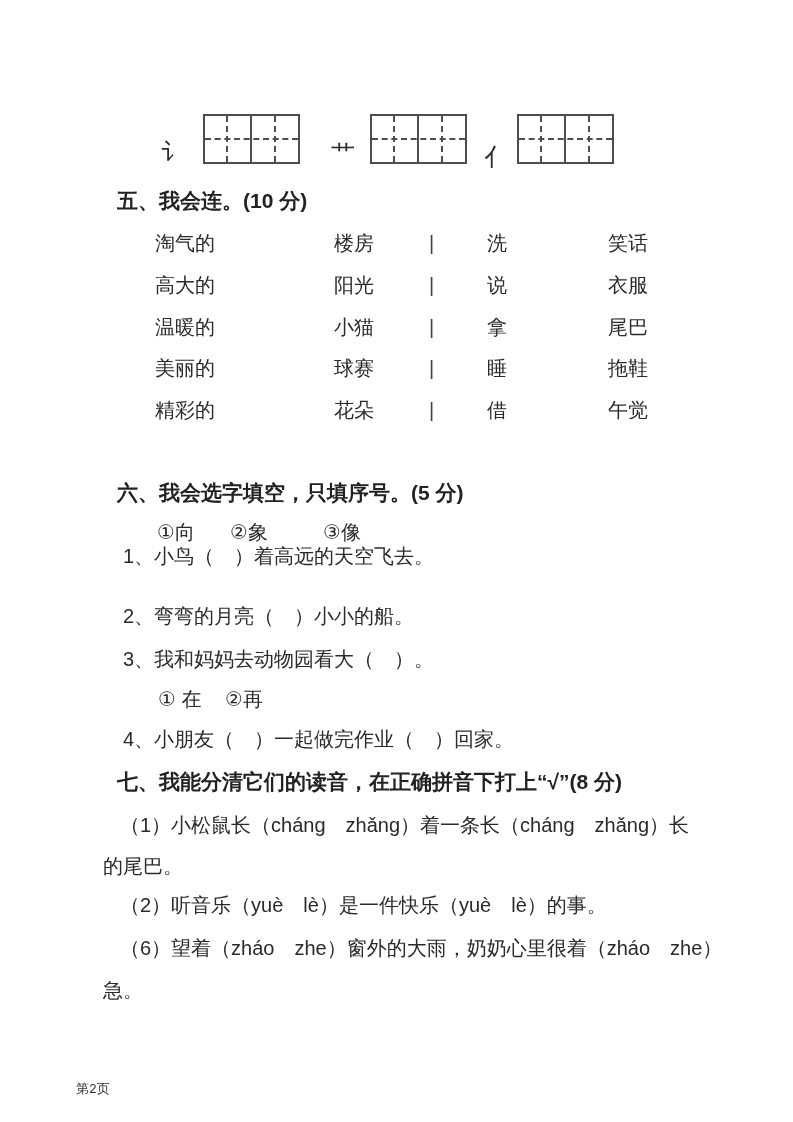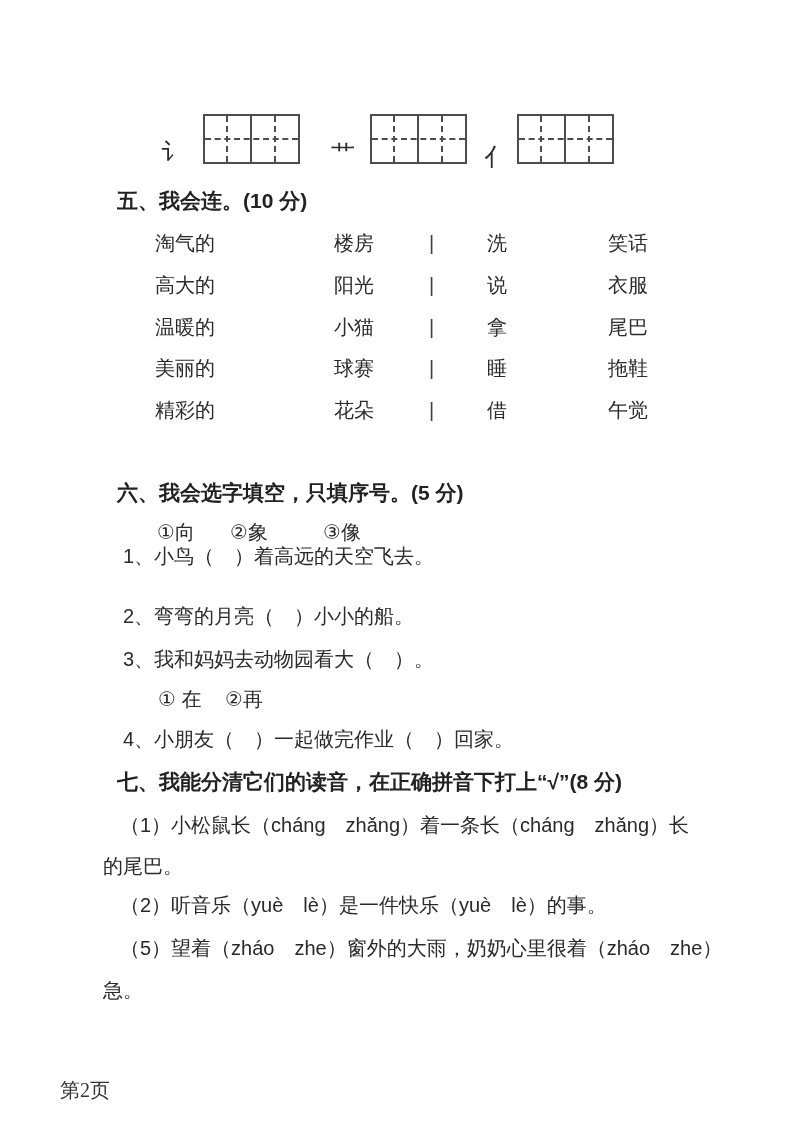--- a/index.html
+++ b/index.html
@@ -26,23 +26,23 @@
   .mrow span{position:absolute;font-size:20px;line-height:28px;white-space:nowrap;}
   .m-adj{left:155px;}
   .m-noun{left:289px;margin-left:45px;}
   .m-div{left:429px;font-size:22px;color:#3f3f3f;}
   .m-verb{left:487px;}
   .m-obj{left:608px;text-align:center;}
   
   .orow{position:absolute;left:0;width:100%;height:28px;}
   .orow span{position:absolute;font-size:20px;line-height:28px;white-space:nowrap;}
   .footer{
-    position:absolute;left:60px;top:1081px;
-    font-family:Liberation Serif, serif;
-    font-size:20px;line-height:18px;color:#333;
+    position:absolute;left:76px;top:1081px;
+    font-family:Liberation Mono, monospace;
+    font-size:13px;line-height:18px;color:#333;
   }
 </style>
 </head>
 <body>
 
 <div class="page">
 
   <span class="radical" style="left:161px;top:138px;">讠</span>
   <div class="wgrid" style="left:203px;">
     <div class="cell c1"></div>
@@ -116,18 +116,18 @@
     <span style="left:225px;text-align:right;">②再</span>
   </div>
 
   <div class="t" style="left:123px;top:725px;">4、小朋友（　）一起做完作业（　）回家。</div>
 
   <div class="h" style="left:117px;top:767px;">七、我能分清它们的读音，在正确拼音下打上“√”(8 分)</div>
 
   <div class="t" style="left:120px;top:811px;">（1）小松鼠长（cháng　zhǎng）着一条长（cháng　zhǎng）长</div>
   <div class="t" style="left:103px;top:852px;">的尾巴。</div>
   <div class="t" style="left:120px;top:891px;">（2）听音乐（yuè　lè）是一件快乐（yuè　lè）的事。</div>
-  <div class="t" style="left:120px;top:934px;">（5）望着（zháo　zhe）窗外的大雨，奶奶心里很着（zháo　zhe）</div>
+  <div class="t" style="left:120px;top:934px;">（6）望着（zháo　zhe）窗外的大雨，奶奶心里很着（zháo　zhe）</div>
   <div class="t" style="left:103px;top:976px;">急。</div>
 
   <div class="footer">第2页</div>
 
 </div>
 
 </body></html>

